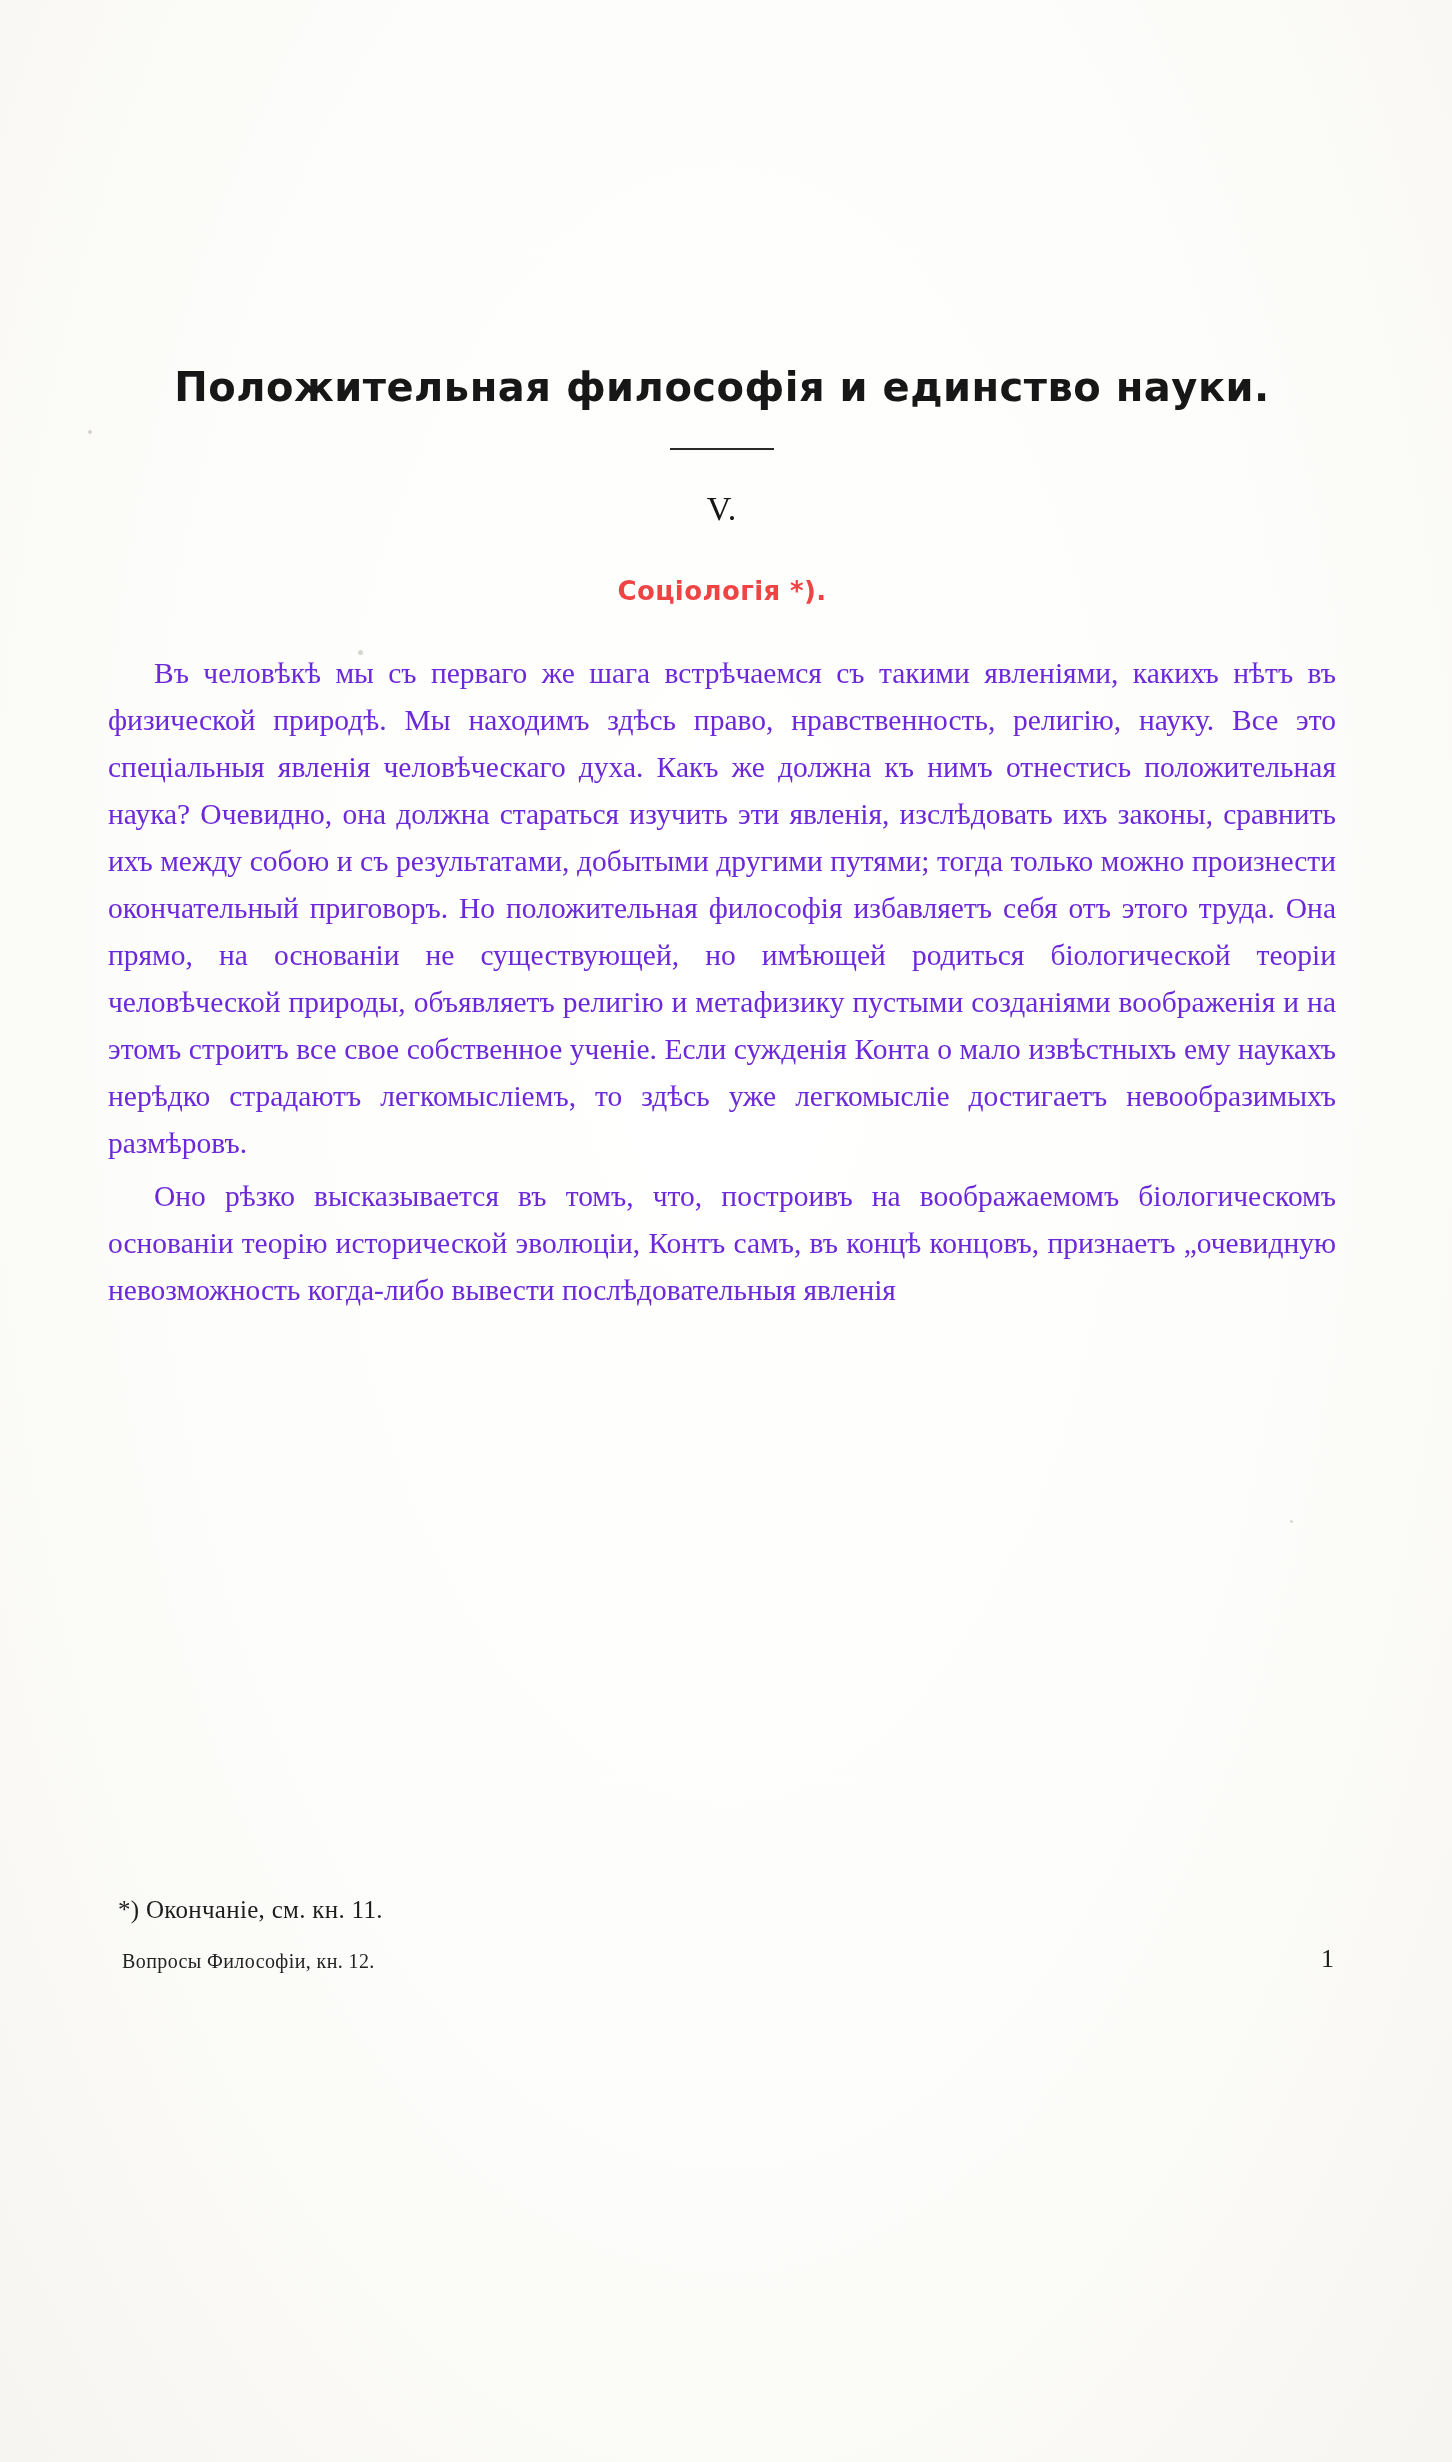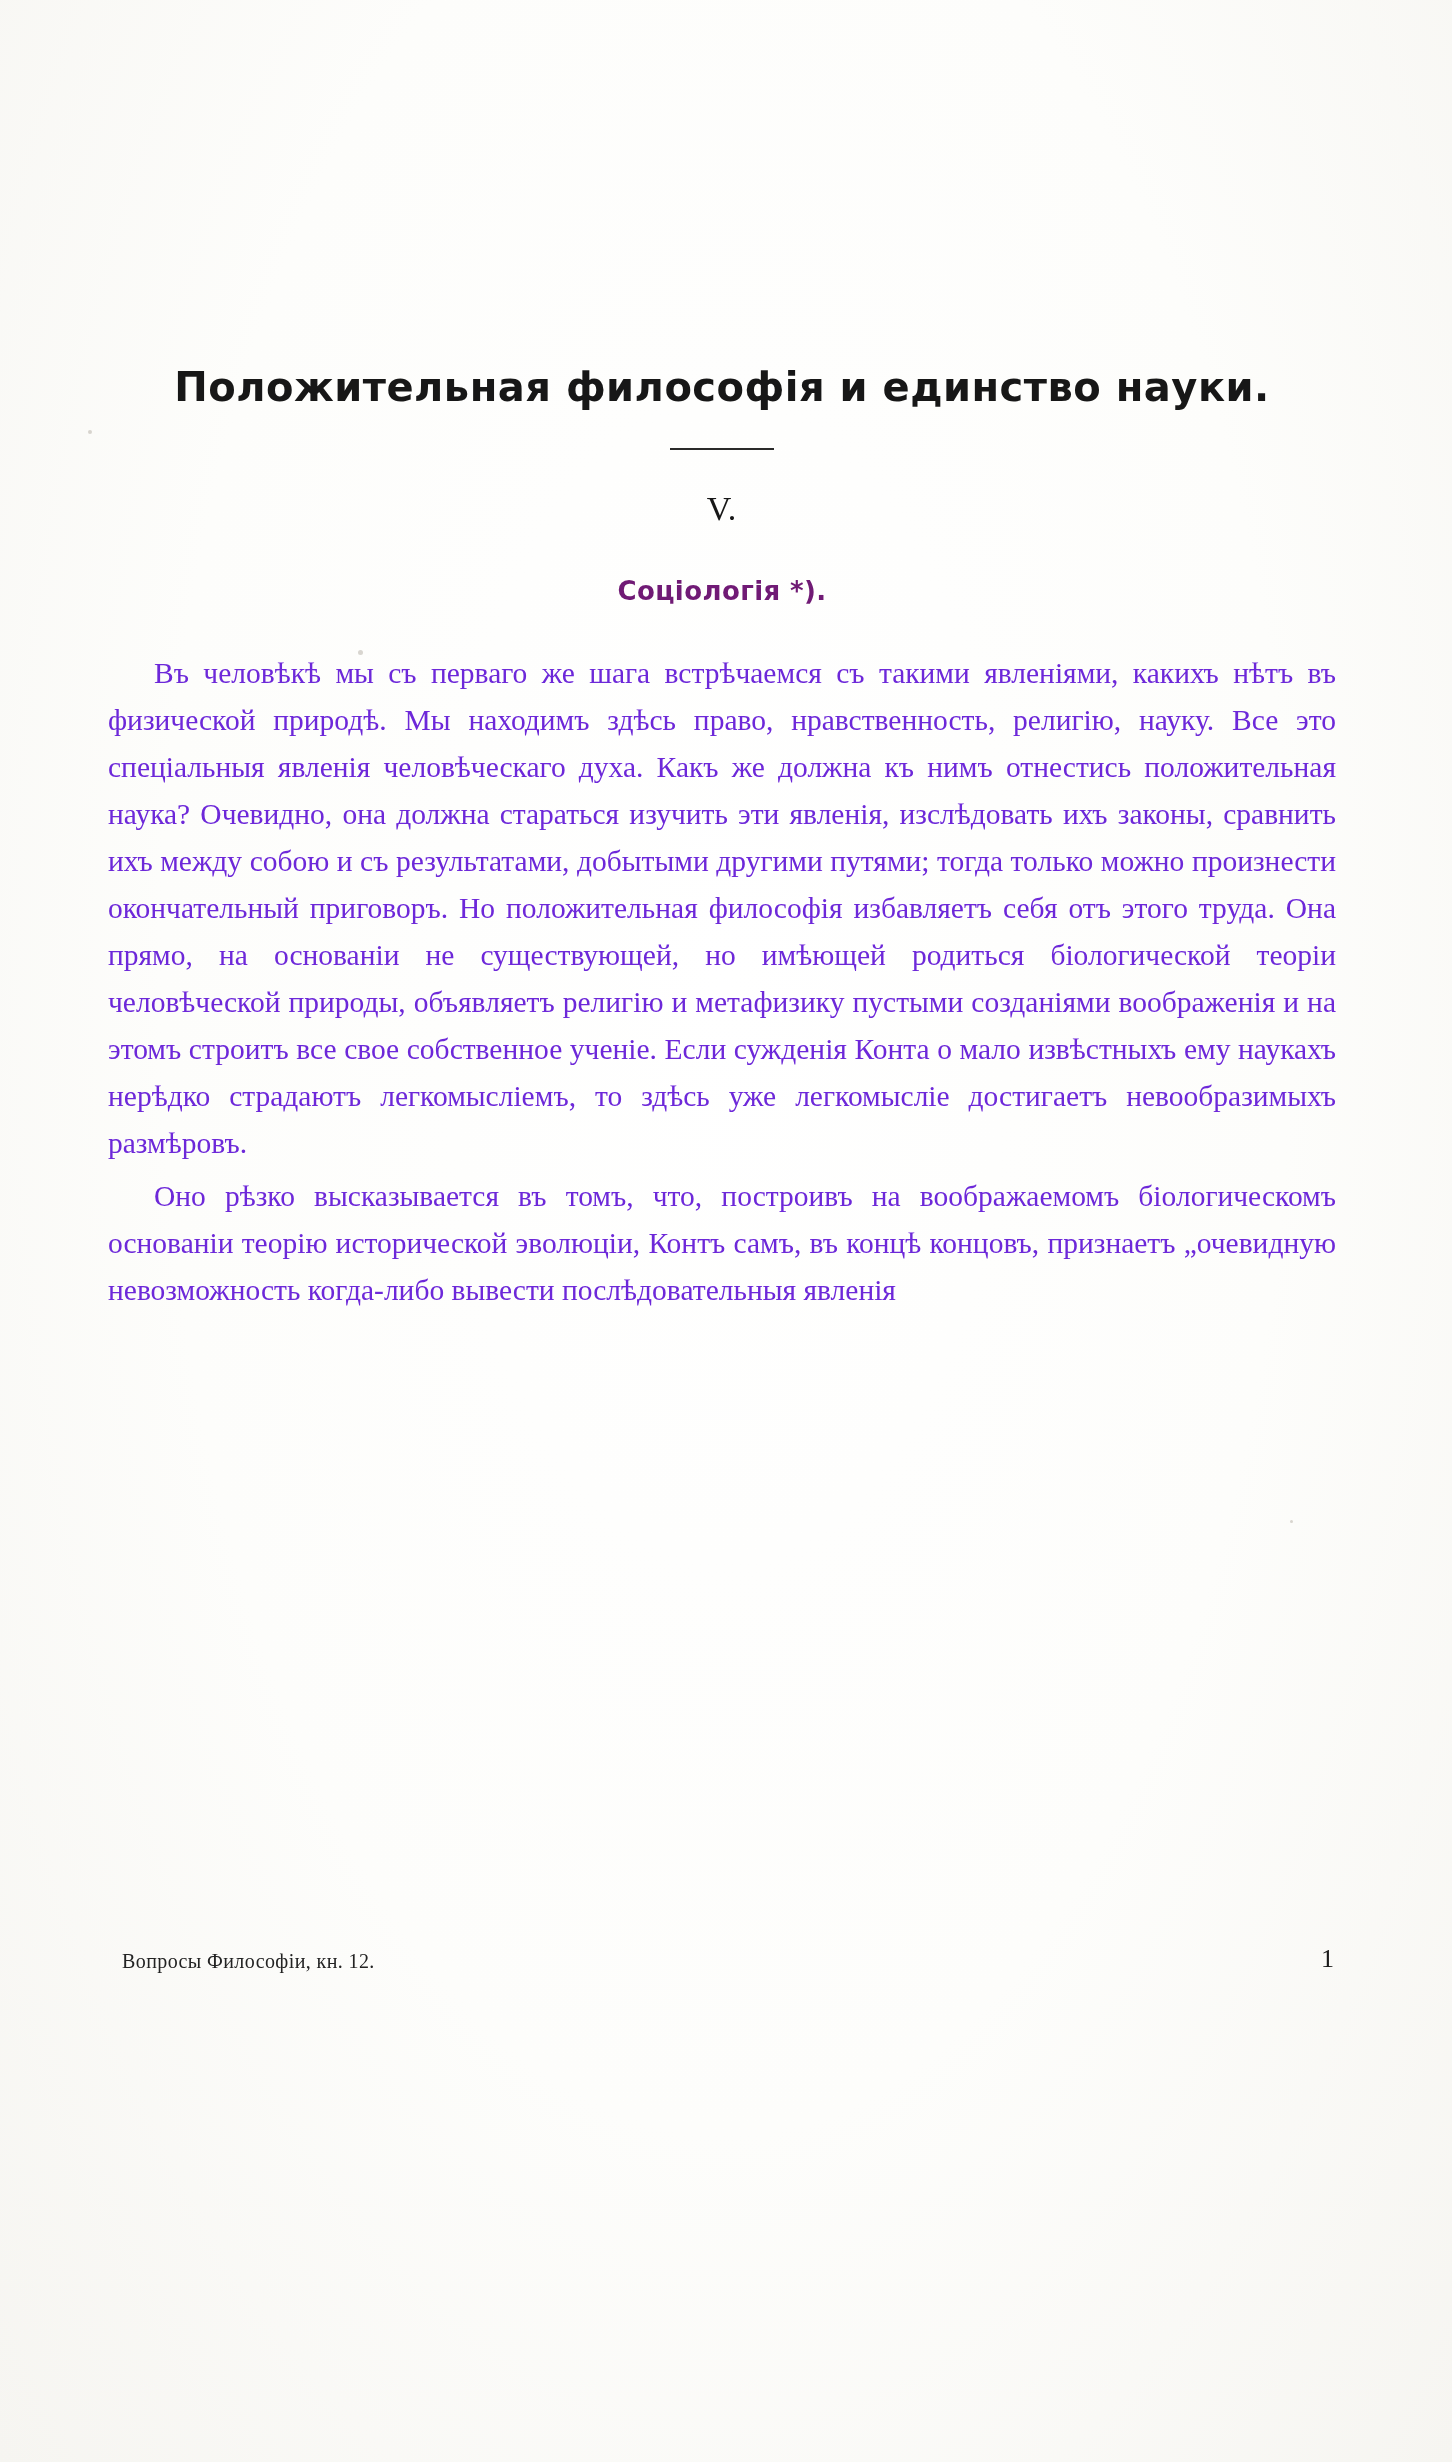--- a/index.html
+++ b/index.html
@@ -63,21 +63,21 @@
     margin-top: 36px;
     color: #171717;
   }
   .section-sub {
     text-align: center;
     font-family: "DejaVu Sans", sans-serif;
     font-weight: bold;
     font-size: 26px;
     letter-spacing: 0.4px;
     margin-top: 48px;
-    color: #701a75;
+    color: #ef4444;
   }
   .body-text {
     margin-top: 44px;
     font-family: "Liberation Serif", serif;
     font-size: 29.5px;
     line-height: 47px;
     text-align: justify;
     text-justify: inter-word;
     color: #6d28d9;
   }
@@ -144,17 +144,18 @@
     <div class="section-num">V.</div>
 
     <div class="section-sub">Соціологія *).</div>
 
     <div class="body-text">
       <p>Въ человѣкѣ мы съ перваго же шага встрѣчаемся съ такими явленіями, какихъ нѣтъ въ физической природѣ. Мы находимъ здѣсь право, нравственность, религію, науку. Все это спеціальныя явленія человѣческаго духа. Какъ же должна къ нимъ отнестись положительная наука? Очевидно, она должна стараться изучить эти явленія, изслѣдовать ихъ законы, сравнить ихъ между собою и съ результатами, добытыми другими путями; тогда только можно произнести окончательный приговоръ. Но положительная философія избавляетъ себя отъ этого труда. Она прямо, на основаніи не существующей, но имѣющей родиться біологической теоріи человѣческой природы, объявляетъ религію и метафизику пустыми созданіями воображенія и на этомъ строитъ все свое собственное ученіе. Если сужденія Конта о мало извѣстныхъ ему наукахъ нерѣдко страдаютъ легкомысліемъ, то здѣсь уже легкомысліе достигаетъ невообразимыхъ размѣровъ.</p>
       <p>Оно рѣзко высказывается въ томъ, что, построивъ на воображаемомъ біологическомъ основаніи теорію исторической эволюціи, Контъ самъ, въ концѣ концовъ, признаетъ „очевидную невозможность когда-либо вывести послѣдовательныя явленія</p>
     </div>
   </div>
 
+  <div class="footnote">*) Окончаніе, см. кн. 11.</div>
 
   <div class="colophon">Вопросы Философіи, кн. 12.</div>
 
   <div class="page-number">1</div>
 </div>
 
 </body></html>

